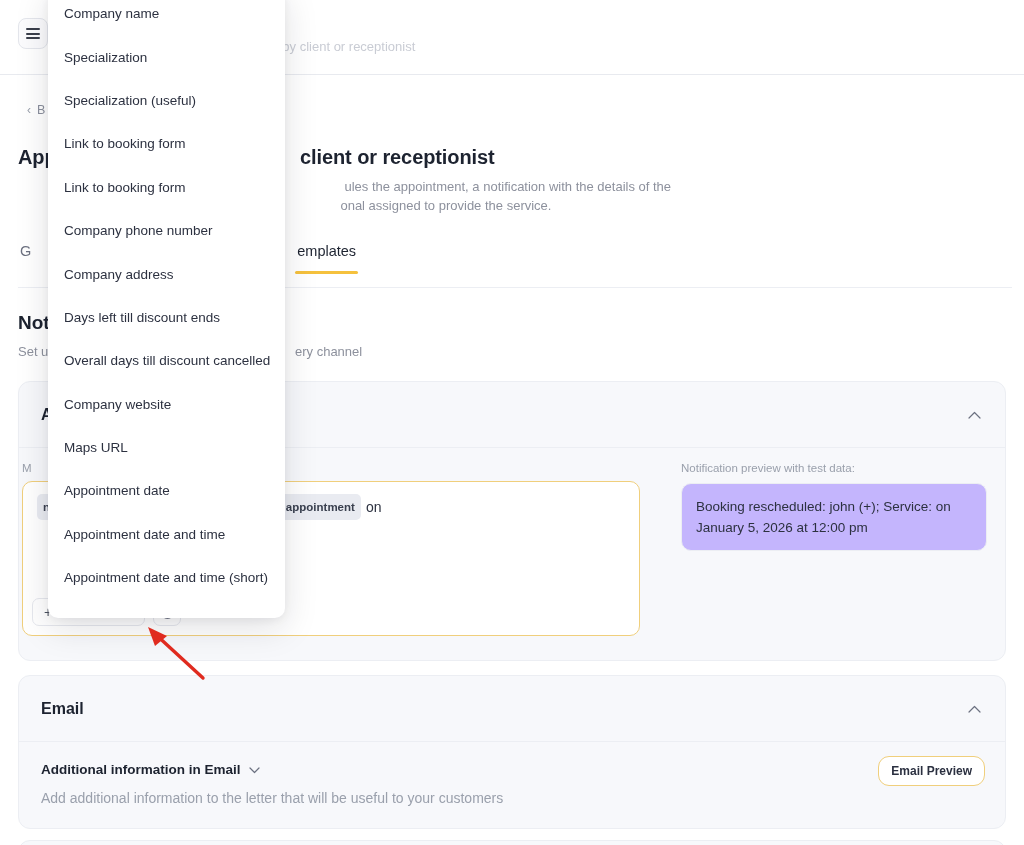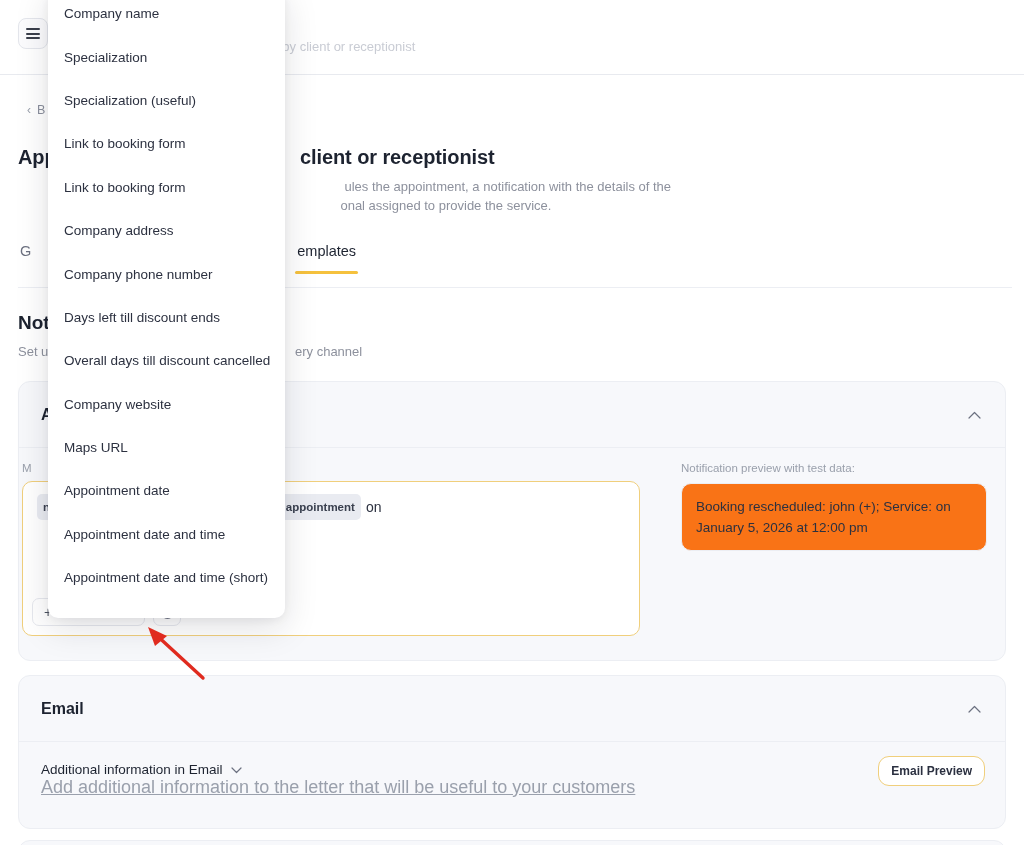--- a/index.html
+++ b/index.html
@@ -139,33 +139,33 @@
     width: 28px; height: 28px; border: 1px solid #e6e8ee; border-radius: 7px;
     background: #ffffff; display: flex; align-items: center; justify-content: center;
     cursor: pointer; color: #6e7484; font-size: 14px;
   }
 
   
   .preview-col { position: absolute; left: 681px; top: 462px; width: 306px; }
   .preview-label { font-size: 11.5px; color: #9aa0ac; margin-bottom: 9px; }
   .preview-box {
     width: 306px; min-height: 64px;
-    background: #f97316; border: 1px solid #eceef3; border-radius: 10px;
+    background: #c4b5fd; border: 1px solid #eceef3; border-radius: 10px;
     padding: 12px 14px;
     font-size: 13.5px; line-height: 21px; color: #2c3140;
   }
 
   
   .email-row { position: relative; padding: 20px 22px 0 22px; }
   .email-sub {
     display: flex; align-items: center; gap: 8px;
-    font-size: 13.5px; font-weight: 400; color: #1d2330;
+    font-size: 13.5px; font-weight: 700; color: #1d2330;
   }
   .email-sub .chev-d { color: #6c7181; font-size: 11px; }
-  .email-hint { font-size: 18px; color: #9aa0ac; text-decoration: underline; }
+  .email-hint { margin-top: 13px; font-size: 14px; color: #9aa0ac; }
   .btn-preview {
     position: absolute; right: 20px; top: 14px;
     height: 30px; padding: 0 12px;
     background: #ffffff; border: 1px solid #f0cf7c; border-radius: 11px;
     font-size: 12px; font-weight: 700; color: #2b3040; cursor: pointer;
     display: flex; align-items: center;
   }
 
   
   .bottom-strip {
@@ -307,22 +307,22 @@
   </div>
 
   <div class="bottom-strip"></div>
 
   <div class="dropdown">
     <div class="dd-item">Company name</div>
     <div class="dd-item">Specialization</div>
     <div class="dd-item">Specialization (useful)</div>
     <div class="dd-item">Link to booking form</div>
     <div class="dd-item">Link to booking form</div>
+    <div class="dd-item">Company phone number</div>
     <div class="dd-item">Company address</div>
-    <div class="dd-item">Company phone number</div>
     <div class="dd-item">Days left till discount ends</div>
     <div class="dd-item">Overall days till discount cancelled</div>
     <div class="dd-item">Company website</div>
     <div class="dd-item">Maps URL</div>
     <div class="dd-item">Appointment date</div>
     <div class="dd-item">Appointment date and time</div>
     <div class="dd-item">Appointment date and time (short)</div>
   </div>
 
   <svg class="annot-arrow" width="70" height="60" viewBox="0 0 70 60" fill="none">

